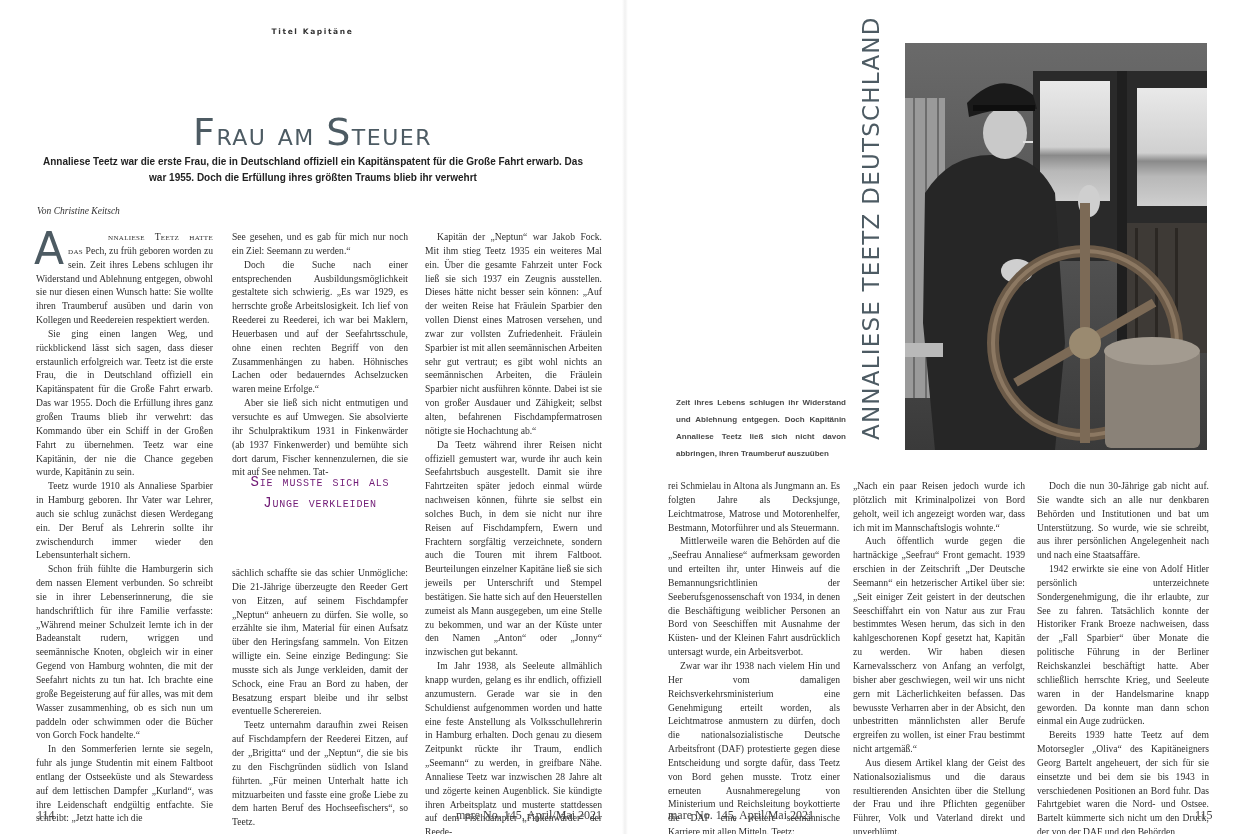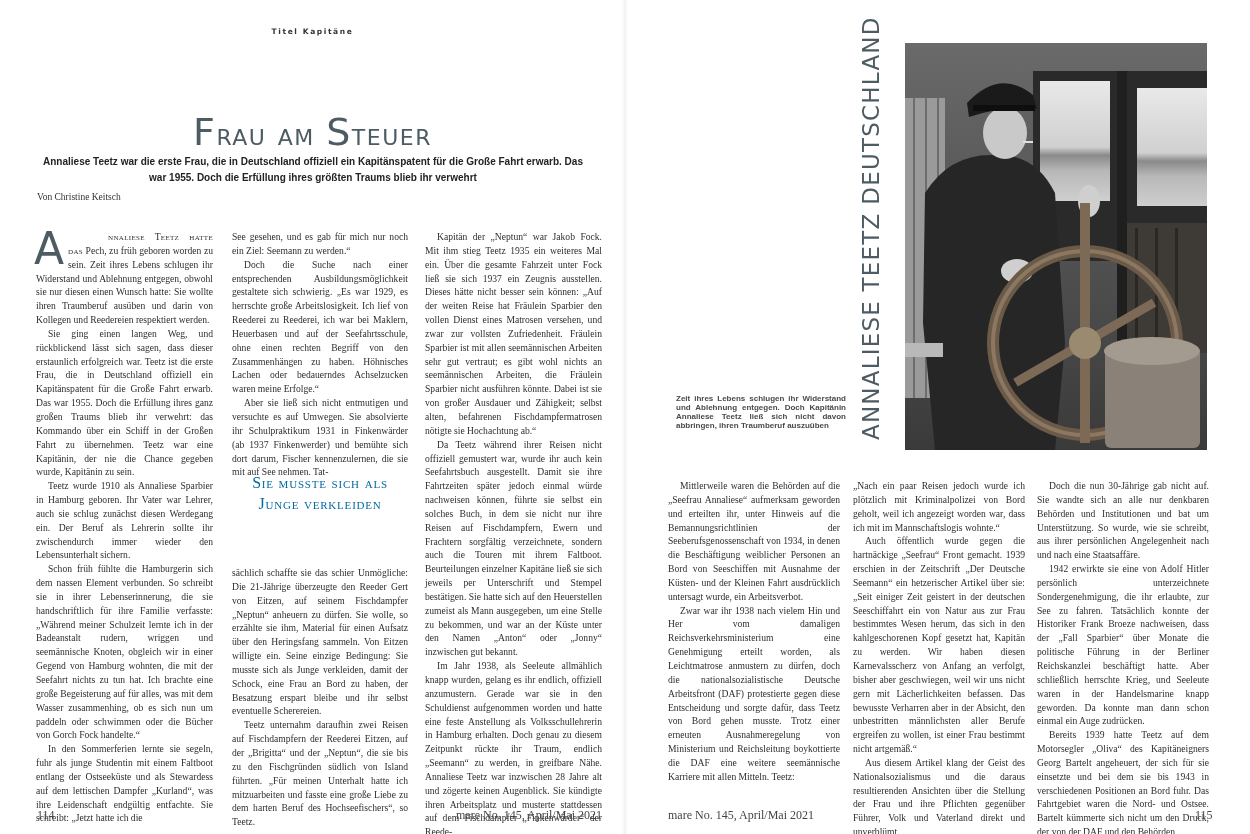--- a/index.html
+++ b/index.html
@@ -15,57 +15,57 @@
     font-family: "DejaVu Sans", sans-serif; font-weight: bold; font-size: 7.5px; letter-spacing: 1.6px; color: #333; }
 
   .headline { position: absolute; top: 110px; left: 0; width: 625px; text-align: center;
     font-family: "DejaVu Sans", sans-serif; font-size: 31px; color: #4d5b63; letter-spacing: 1.5px;
     font-variant: small-caps; font-weight: normal; }
   .headline .cap-big { font-size: 38px; }
 
   .dek { position: absolute; top: 154px; left: 38px; width: 550px; text-align: center;
     font-family: "Liberation Sans", sans-serif; font-weight: bold; font-size: 10px; line-height: 16px; color: #222; }
 
-  .byline { position: absolute; top: 192px; left: 37px; font-family: "Liberation Serif", serif; 
+  .byline { position: absolute; top: 206px; left: 37px; font-family: "Liberation Serif", serif; font-style: italic;
     font-size: 9.5px; color: #333; }
 
   .col { position: absolute; font-family: "Liberation Serif", serif; font-size: 9.6px; line-height: 13.85px;
     color: #2e2e2e; text-align: justify; hyphens: auto; }
   .col p { text-indent: 12px; }
   .col p.noindent { text-indent: 0; }
 
   .c1 { top: 230px; left: 36px; width: 177px; }
   .c2 { top: 230px; left: 232px; width: 176px; }
   .c3 { top: 230px; left: 425px; width: 177px; }
   .c2b { top: 566px; left: 232px; width: 176px; }
 
   .dropcap { float: left; font-family: "DejaVu Sans", sans-serif; font-size: 44px; line-height: 34px;
     color: #4d5b63; margin: 2px 4px 0 -2px; }
   .smallcaps-lead { font-variant: small-caps; letter-spacing: 0.3px; margin-left: 40px; }
 
   .pullquote { position: absolute; top: 472px; left: 232px; width: 176px; text-align: center;
-    font-family: Liberation Serif, serif; font-variant: small-caps; font-size: 16px; line-height: 21px;
-    color: #0369a1; letter-spacing: 0.8px; }
+    font-family: Liberation Mono, monospace; font-variant: small-caps; font-size: 14px; line-height: 21px;
+    color: #701a75; letter-spacing: 0.8px; }
 
   .folio { position: absolute; top: 808px; font-family: "Liberation Serif", serif; font-size: 12px; color: #444; }
 
   
   .vertical-title { position: absolute; left: 850px; top: 35px; width: 42px; height: 415px; }
   .vertical-title .vt-inner { position: absolute; left: 0; top: 415px; width: 415px; height: 42px;
     transform: rotate(-90deg); transform-origin: 0 0; display: flex; align-items: center;
     font-family: "DejaVu Sans", sans-serif; font-size: 23px; color: #4d5b63; letter-spacing: 1.2px; white-space: nowrap; }
   .vt-name { padding-left: 10px; }
   .vt-sep { display: inline-block; width: 34px; border-bottom: 1.5px solid #4d5b63; margin: 0 4px; height: 26px; }
 
   .photo { position: absolute; left: 905px; top: 43px; width: 302px; height: 407px; overflow: hidden;
     background: #7c7c7c; }
   .photo svg { display: block; width: 100%; height: 100%; }
 
   .caption { position: absolute; left: 676px; top: 394px; width: 170px; font-family: "Liberation Sans", sans-serif;
-    font-weight: bold; font-size: 8px; line-height: 9px; color: #4a4a4a; text-align: justify; }
+    font-weight: bold; font-size: 8px; line-height: 17px; color: #4a4a4a; text-align: justify; }
 
   .r1 { top: 479px; left: 668px; width: 172px; }
   .r2 { top: 479px; left: 853px; width: 172px; }
   .r3 { top: 479px; left: 1037px; width: 172px; }
 </style>
 </head>
 <body>
 
 <div class="page page-left">
   <div class="section-label">Titel Kapitäne</div>
@@ -173,20 +173,21 @@
     <rect x="200" y="305" width="95" height="100" rx="6" fill="#8a8278"></rect>
     <ellipse cx="247" cy="308" rx="48" ry="14" fill="#a39b90"></ellipse>
 
     <rect x="0" y="300" width="38" height="14" fill="#b9b9b9"></rect>
   </svg>
 </div>
 
 <div class="caption">Zeit ihres Lebens schlugen ihr Widerstand und Ablehnung entgegen. Doch Kapitänin Annaliese Teetz ließ sich nicht davon abbringen, ihren Traumberuf auszuüben</div>
 
 <div class="col r1">
+  <p class="noindent">rei Schmielau in Altona als Jungmann an. Es folgten Jahre als Decksjunge, Leichtmatrose, Matrose und Motorenhelfer, Bestmann, Motorführer und als Steuermann.</p>
   <p>Mittlerweile waren die Behörden auf die „Seefrau Annaliese“ aufmerksam geworden und erteilten ihr, unter Hinweis auf die Bemannungsrichtlinien der Seeberufsgenossenschaft von 1934, in denen die Beschäftigung weiblicher Personen an Bord von Seeschiffen mit Ausnahme der Küsten- und der Kleinen Fahrt ausdrücklich untersagt wurde, ein Arbeitsverbot.</p>
   <p>Zwar war ihr 1938 nach vielem Hin und Her vom damaligen Reichsverkehrsministerium eine Genehmigung erteilt worden, als Leichtmatrose anmustern zu dürfen, doch die nationalsozialistische Deutsche Arbeitsfront (DAF) protestierte gegen diese Entscheidung und sorgte dafür, dass Teetz von Bord gehen musste. Trotz einer erneuten Ausnahmeregelung von Ministerium und Reichsleitung boykottierte die DAF eine weitere seemännische Karriere mit allen Mitteln. Teetz:</p>
 </div>
 
 <div class="col r2">
   <p class="noindent">„Nach ein paar Reisen jedoch wurde ich plötzlich mit Kriminalpolizei von Bord geholt, weil ich angezeigt worden war, dass ich mit im Mannschaftslogis wohnte.“</p>
   <p>Auch öffentlich wurde gegen die hartnäckige „Seefrau“ Front gemacht. 1939 erschien in der Zeitschrift „Der Deutsche Seemann“ ein hetzerischer Artikel über sie: „Seit einiger Zeit geistert in der deutschen Seeschiffahrt ein von Natur aus zur Frau bestimmtes Wesen herum, das sich in den kahlgeschorenen Kopf gesetzt hat, Kapitän zu werden. Wir haben diesen Karnevalsscherz von Anfang an verfolgt, bisher aber geschwiegen, weil wir uns nicht gern mit Lächerlichkeiten befassen. Das bewusste Verharren aber in der Absicht, den unbestritten männlichsten aller Berufe ergreifen zu wollen, ist einer Frau bestimmt nicht artgemäß.“</p>
   <p>Aus diesem Artikel klang der Geist des Nationalsozialismus und die daraus resultierenden Ansichten über die Stellung der Frau und ihre Pflichten gegenüber Führer, Volk und Vaterland direkt und unverblümt.</p>
 </div>
 

